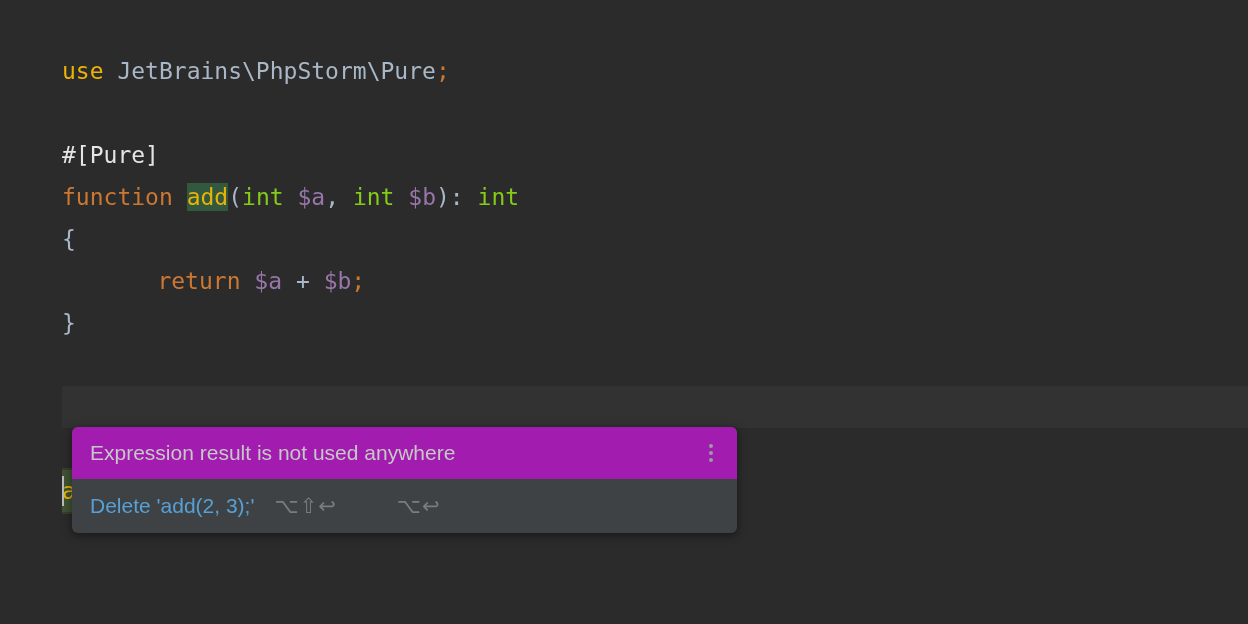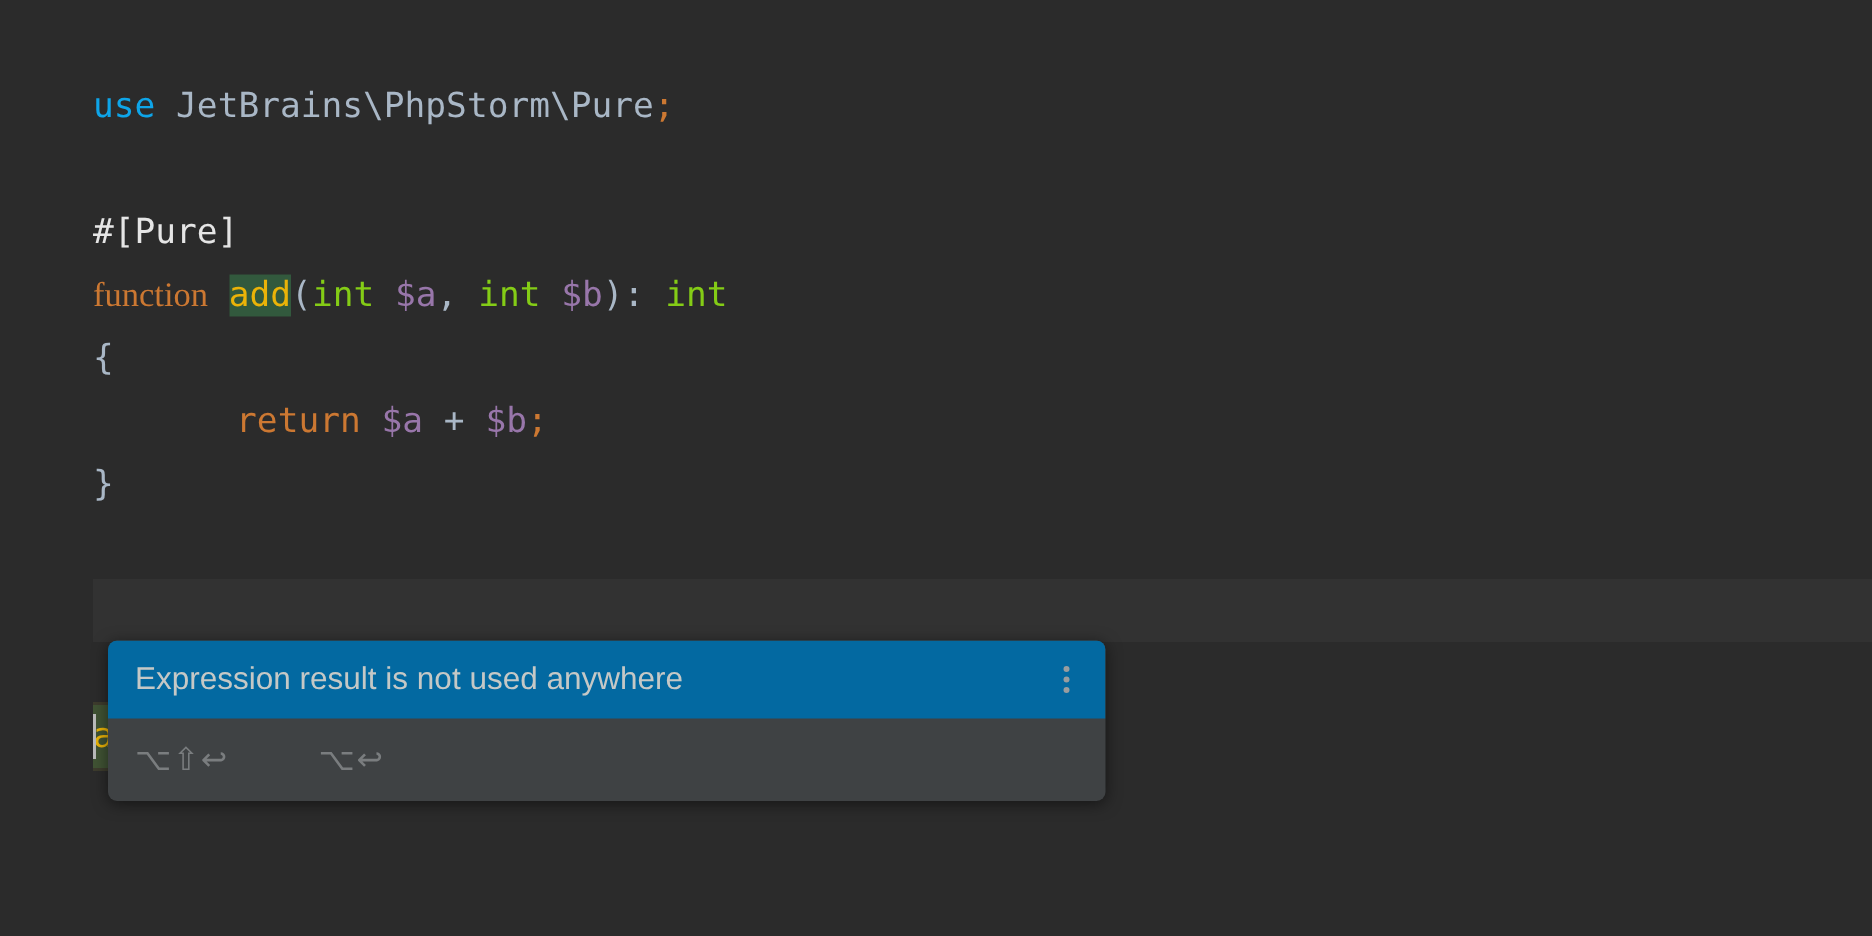--- a/index.html
+++ b/index.html
@@ -1,23 +1,23 @@
 <!DOCTYPE html>
 <html><head>
   <meta charset="utf-8">
   <style>
     * { margin: 0; padding: 0; box-sizing: border-box; }
     html, body { width: 1248px; height: 624px; background: #2b2b2b; font-family: 'Menlo', 'Consolas', monospace; overflow: hidden; }
     .editor { padding: 50px 0 0 62px; font-size: 23px; line-height: 42px; color: #a9b7c6; }
     .line { white-space: pre; height: 42px; }
-    .kw-use { color: #0ea5e9; text-align: right; }
+    .kw-use { color: #eab308; text-align: right; }
     .ns { color: #a9b7c6; }
     .semi { color: #cc7832; }
     .attr { color: #e5e5e5; }
-    .kw-fn { color: #cc7832; font-family: Liberation Serif, serif; }
+    .kw-fn { color: #cc7832; }
     .fn-name { color: #eab308; }
     .fn-name-decl { background-color: #32593d; padding: 1px 0; }
     .kw-type { color: #84cc16; }
     .var { color: #9876aa; }
     .punct { color: #a9b7c6; }
     .op { color: #a9b7c6; }
     .brace { color: #a9b7c6; }
     .kw-return { color: #cc7832; margin-left: 40px; }
     .line-highlighted { background: #323232; position: relative; }
     .call-row { display: flex; align-items: center; height: 42px; }
@@ -25,21 +25,21 @@
     .call-name { background-color: rgba(66,91,55,0.75); padding: 0 0px; }
     .open-hl { background-color: rgba(66,91,55,0.75); }
     .hint-box { display: inline-flex; align-items: center; background: #4a4b45; border-radius: 5px; padding: 2px 10px 2px 10px; margin: 0 4px; height: 30px; font-size: 20px; color: #8a8b85; }
     .hint-label { color: #8a8b85; letter-spacing: 0.5px; }
     .num { color: #6897bb; font-size: 23px; margin-left: 6px; }
     .call-hl-wrap { background-color: rgba(100,95,50,0.32); padding: 2px 0; display: inline-flex; align-items: center; }
     .close-paren { color: #a9b7c6; }
     .semi2 { color: #cc7832; }
 
     .tooltip { position: absolute; left: 72px; top: 427px; width: 665px; background: #3f4244; border-radius: 6px; box-shadow: 0 2px 10px rgba(0,0,0,0.5); font-family: -apple-system, 'Segoe UI', sans-serif; overflow: hidden; }
-    .tooltip-header { background: #0369a1; padding: 14px 18px; display: flex; align-items: center; justify-content: space-between; }
+    .tooltip-header { background: #a21caf; padding: 14px 18px; display: flex; align-items: center; justify-content: space-between; }
     .tooltip-msg { color: #c5c8c6; font-size: 21px; }
     .more-icon { color: #9a9d9f; cursor: pointer; padding: 0 6px; display: flex; flex-direction: column; gap: 3px; align-items: center; }
     .dot { width: 4px; height: 4px; background: #9a9d9f; border-radius: 50%; }
     .tooltip-actions { padding: 15px 18px; display: flex; align-items: center; gap: 20px; font-size: 21px; }
     .action-link { color: #56a0d6; cursor: pointer; }
     .shortcut { color: #7a7d7f; font-size: 21px; letter-spacing: 1px; }
     .spacer { width: 20px; }
   </style>
 </head>
 <body>
@@ -68,17 +68,18 @@
 <div class="tooltip">
   <div class="tooltip-header">
     <span class="tooltip-msg">Expression result is not used anywhere</span>
     <div class="more-icon">
       <div class="dot"></div>
         <div class="dot"></div>
         <div class="dot"></div>
     </div>
   </div>
   <div class="tooltip-actions">
+    <span class="action-link">Delete 'add(2, 3);'</span>
     <span class="shortcut">⌥⇧↩</span>
     <span class="spacer"></span>
     <span class="shortcut">⌥↩</span>
   </div>
 </div>
 
 </body></html>

